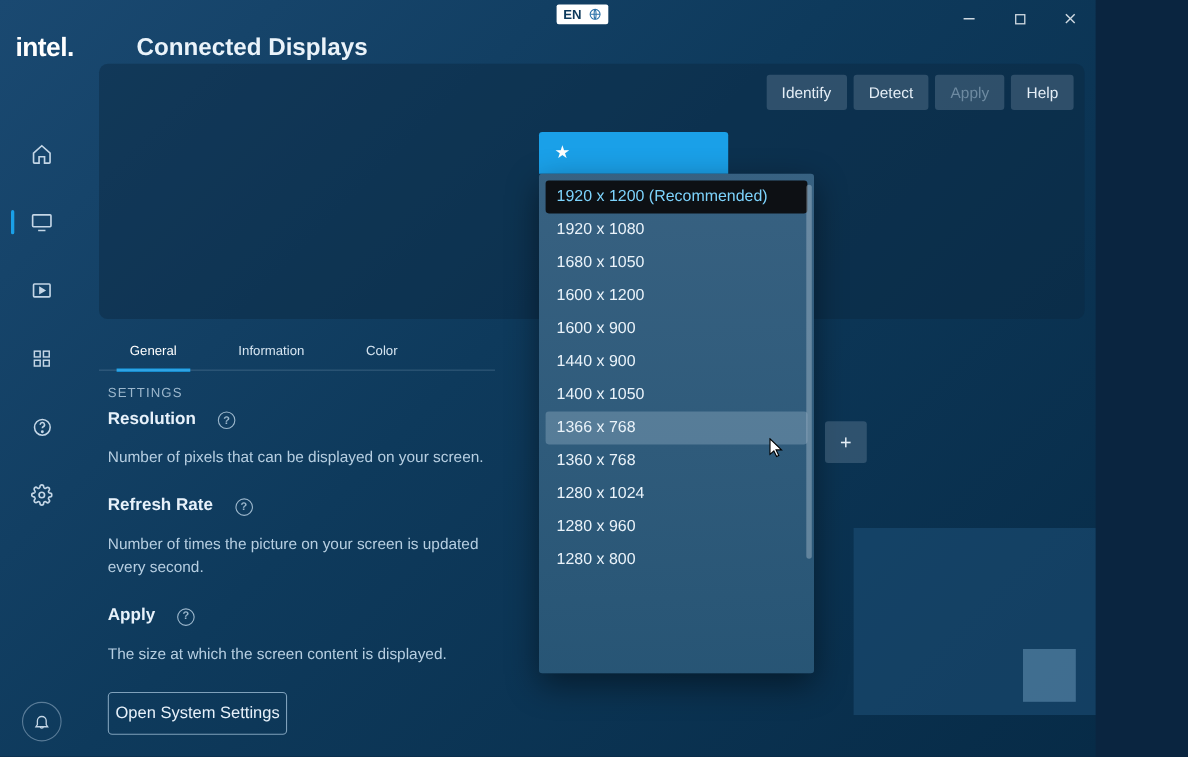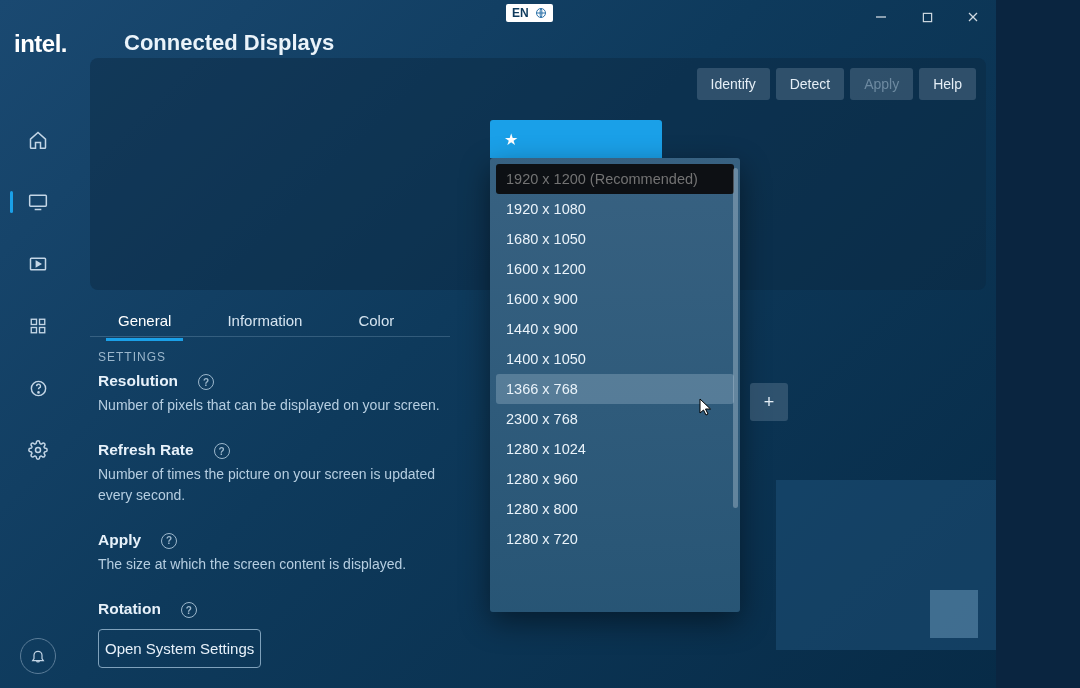--- a/index.html
+++ b/index.html
@@ -17,33 +17,33 @@
 .side-bottom { position: absolute; bottom: 14px; left: 0; width: 76px; display: flex; justify-content: center; }
 .notif { width: 36px; height: 36px; border: 1.5px solid #5a7c98; border-radius: 50%; display: flex; align-items: center; justify-content: center; color: #c4d6e6; cursor: pointer; }
 .preview-card { position: absolute; top: 58px; left: 90px; right: 10px; height: 232px; background: rgba(10, 40, 65, 0.45); border-radius: 8px; }
 .preview-actions { position: absolute; top: 10px; right: 10px; display: flex; gap: 6px; }
 .btn { background: rgba(90, 120, 145, 0.45); color: #e5eef6; border: none; padding: 8px 14px; border-radius: 3px; font-size: 14px; cursor: pointer; }
 .btn.disabled { color: #6d8aa1; cursor: default; }
 .display-tab { position: absolute; top: 120px; left: 490px; width: 172px; height: 38px; background: #1aa0e8; border-radius: 3px 3px 0 0; display: flex; align-items: center; padding-left: 14px; color: #fff; }
 .dropdown { position: absolute; top: 158px; left: 490px; width: 250px; height: 454px; background: linear-gradient(180deg, rgba(58, 100, 132, 0.95), rgba(42, 88, 120, 0.92)); border-radius: 3px; box-shadow: 0 10px 30px rgba(0,0,0,0.45); overflow: hidden; display: flex; flex-direction: column; }
 .dd-list { overflow-y: auto; flex: 1; padding: 6px; }
 .dd-item { padding: 7px 10px; color: #eaf3fa; font-size: 14.5px; border-radius: 3px; cursor: pointer; }
-.dd-item.selected { background: #0d1014; color: #737373; }
+.dd-item.selected { background: #0d1014; color: #7dd3fc; }
 .dd-item.hover { background: rgba(160, 185, 205, 0.35); }
 .dd-scroll-thumb { position: absolute; right: 2px; top: 10px; width: 5px; height: 340px; background: rgba(200,215,225,0.35); border-radius: 3px; }
 .plus-btn { position: absolute; top: 383px; left: 750px; width: 38px; height: 38px; background: rgba(90, 120, 145, 0.45); border-radius: 3px; display: flex; align-items: center; justify-content: center; color: #e5eef6; cursor: pointer; font-size: 18px; }
 .tabs { position: absolute; top: 302px; left: 90px; display: flex; gap: 0; }
-.tab { padding: 10px 28px; color: #d5e4f0; font-size: 15px; cursor: pointer; position: relative; }
+.tab { padding: 10px 28px; color: #d5e4f0; font-size: 12px; cursor: pointer; position: relative; }
 .tab.active { color: #fff; }
 .tab.active::after { content: ""; position: absolute; bottom: -2px; left: 16px; right: 16px; height: 3px; background: #1aa0e8; }
 .tabs-divider { position: absolute; top: 336px; left: 90px; width: 360px; height: 1px; background: rgba(160, 190, 215, 0.25); }
 .section-label { position: absolute; top: 350px; left: 98px; font-size: 12px; letter-spacing: 1px; color: #9cb7cc; }
 .settings { position: absolute; top: 372px; left: 98px; width: 360px; display: flex; flex-direction: column; gap: 26px; overflow: hidden; height: 250px; }
 .setting .s-title { display: flex; align-items: flex-end; gap: 20px; color: #e7f1fa; font-size: 15.5px; font-weight: 600; }
-.setting .s-desc { color: #b6cee1; font-size: 14px; margin-top: 5px; line-height: 1.45; }
+.setting .s-desc { color: #b6cee1; font-size: 14px; margin-top: 15px; line-height: 1.45; }
 .help-icon { width: 16px; height: 16px; border: 1.4px solid #9cb7cc; border-radius: 50%; display: inline-flex; align-items: center; justify-content: center; font-size: 10px; color: #9cb7cc; cursor: pointer; }
 .sys-btn { position: absolute; bottom: 20px; left: 98px; background: transparent; border: 1.5px solid #7fa1bb; border-radius: 4px; padding: 10px 6px; color: #e7f1fa; font-size: 15px; font-weight: 500; cursor: pointer; }
 .deco1 { position: absolute; right: 0; top: 480px; width: 220px; height: 170px; background: rgba(30, 80, 120, 0.55); }
 .deco2 { position: absolute; right: 18px; top: 590px; width: 48px; height: 48px; background: rgba(110, 155, 190, 0.5); }
 .cursor { position: absolute; top: 398px; left: 699px; pointer-events: none; z-index: 50; }
 svg { display: block; }
 </style>
 </head>
 <body>
 
@@ -150,25 +150,24 @@
   <div class="dropdown">
     <div class="dd-list" id="dd-list">
         <div class="dd-item selected">1920 x 1200 (Recommended)</div>
         <div class="dd-item">1920 x 1080</div>
         <div class="dd-item">1680 x 1050</div>
         <div class="dd-item">1600 x 1200</div>
         <div class="dd-item">1600 x 900</div>
         <div class="dd-item">1440 x 900</div>
         <div class="dd-item">1400 x 1050</div>
         <div class="dd-item hover">1366 x 768</div>
-        <div class="dd-item">2300 x 768</div>
+        <div class="dd-item">1360 x 768</div>
         <div class="dd-item">1280 x 1024</div>
         <div class="dd-item">1280 x 960</div>
         <div class="dd-item">1280 x 800</div>
-        <div class="dd-item">1280 x 720</div>
       </div>
     <div class="dd-scroll-thumb"></div>
   </div>
 
   <div class="plus-btn">
     <span>+</span>
   </div>
 
   <div class="tabs">
     <div class="tab active">General</div>

